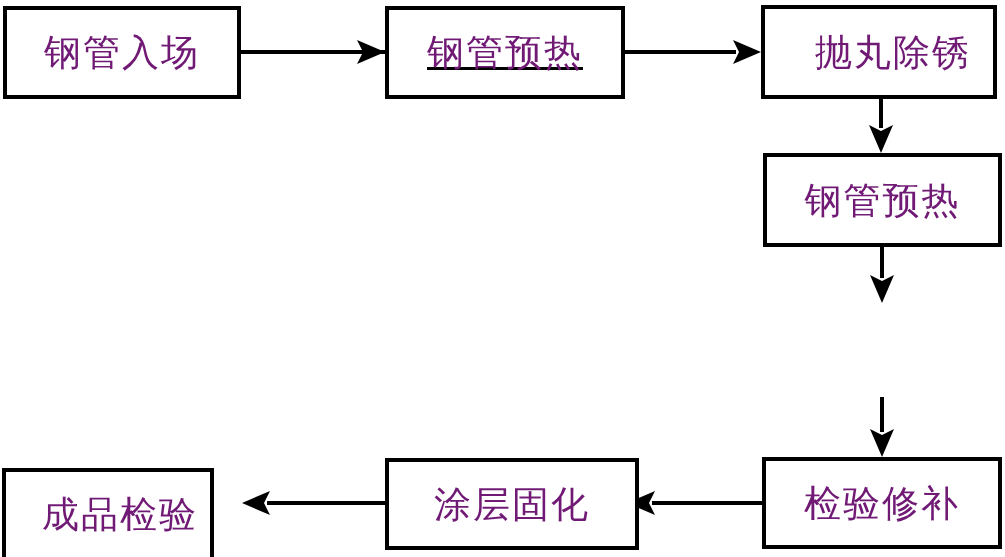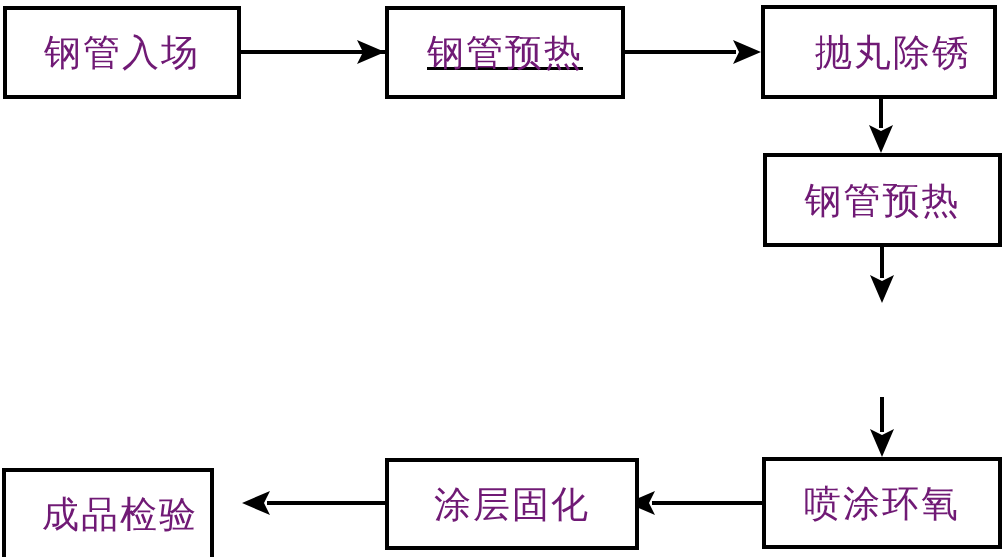--- a/index.html
+++ b/index.html
@@ -107,21 +107,21 @@
   <div class="node" id="n1">
     <span>钢管预热</span>
   </div>
   <div class="node" id="n2">
     <span>抛丸除锈</span>
   </div>
   <div class="node" id="n3">
     <span>钢管预热</span>
   </div>
   <div class="node" id="n5">
-    <span>喷涂环氧</span>
+    <span>检验修补</span>
   </div>
   <div class="node" id="n6">
     <span>涂层固化</span>
   </div>
   <div class="node" id="n7">
     <span>成品检验</span>
   </div>
 
 </div>
 

